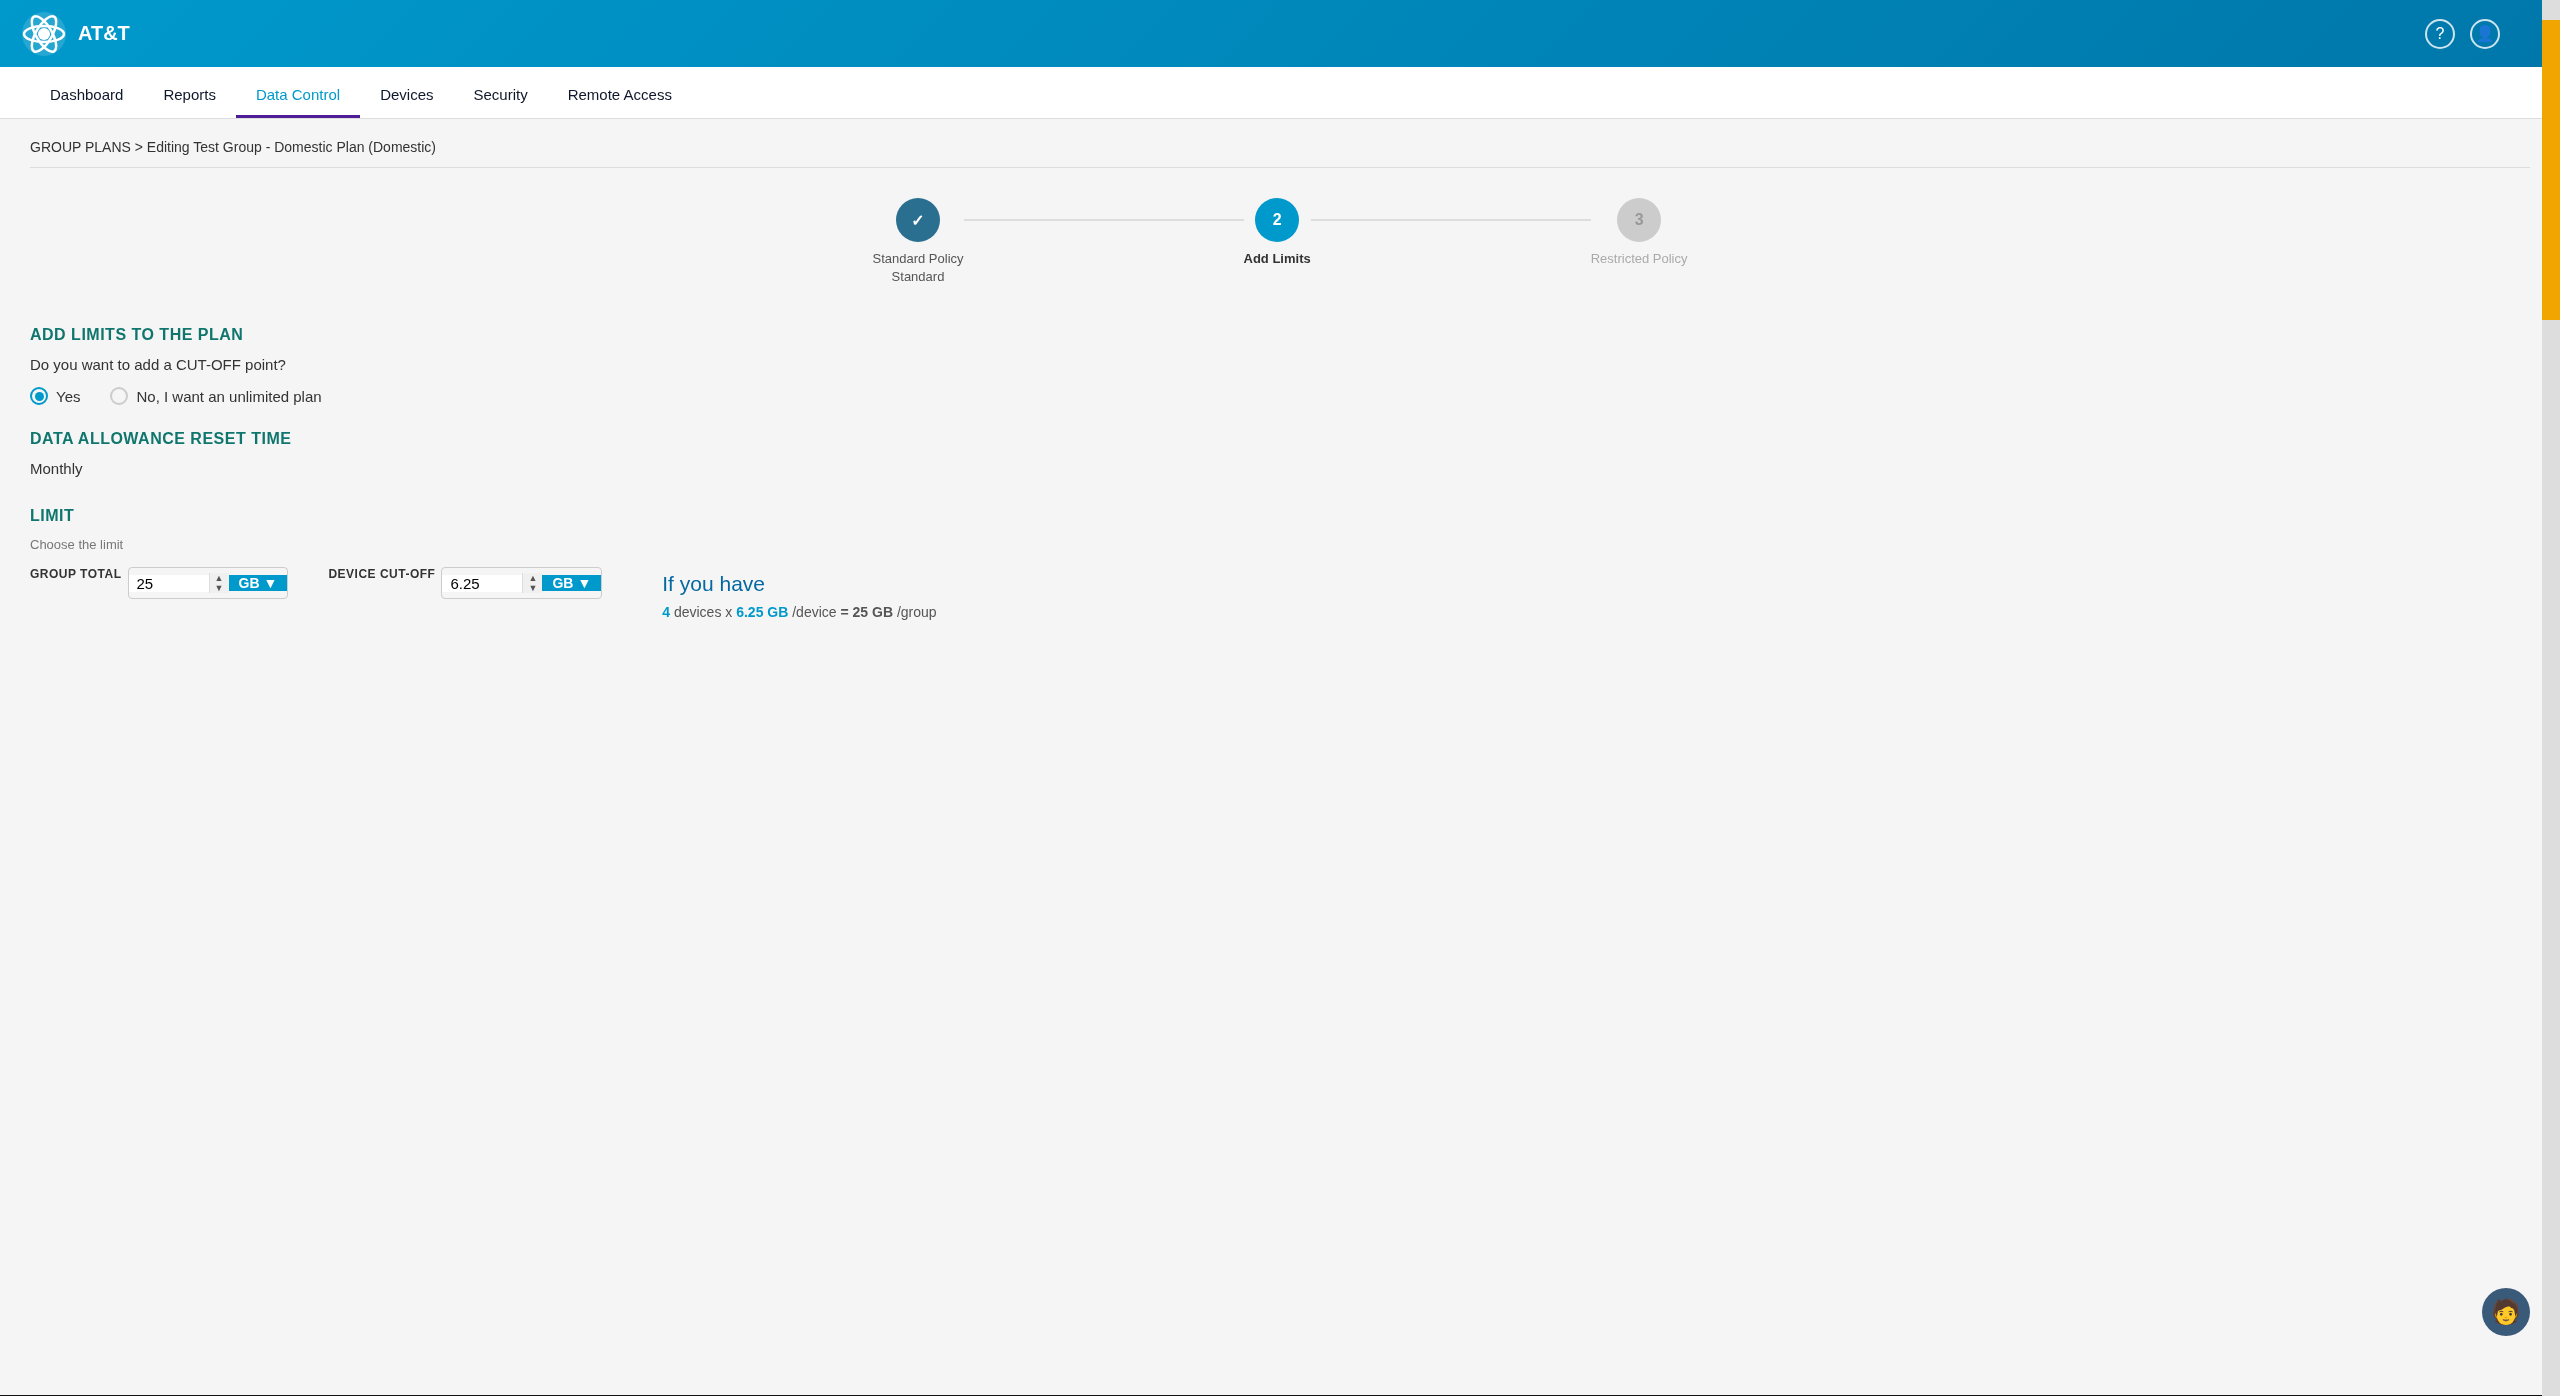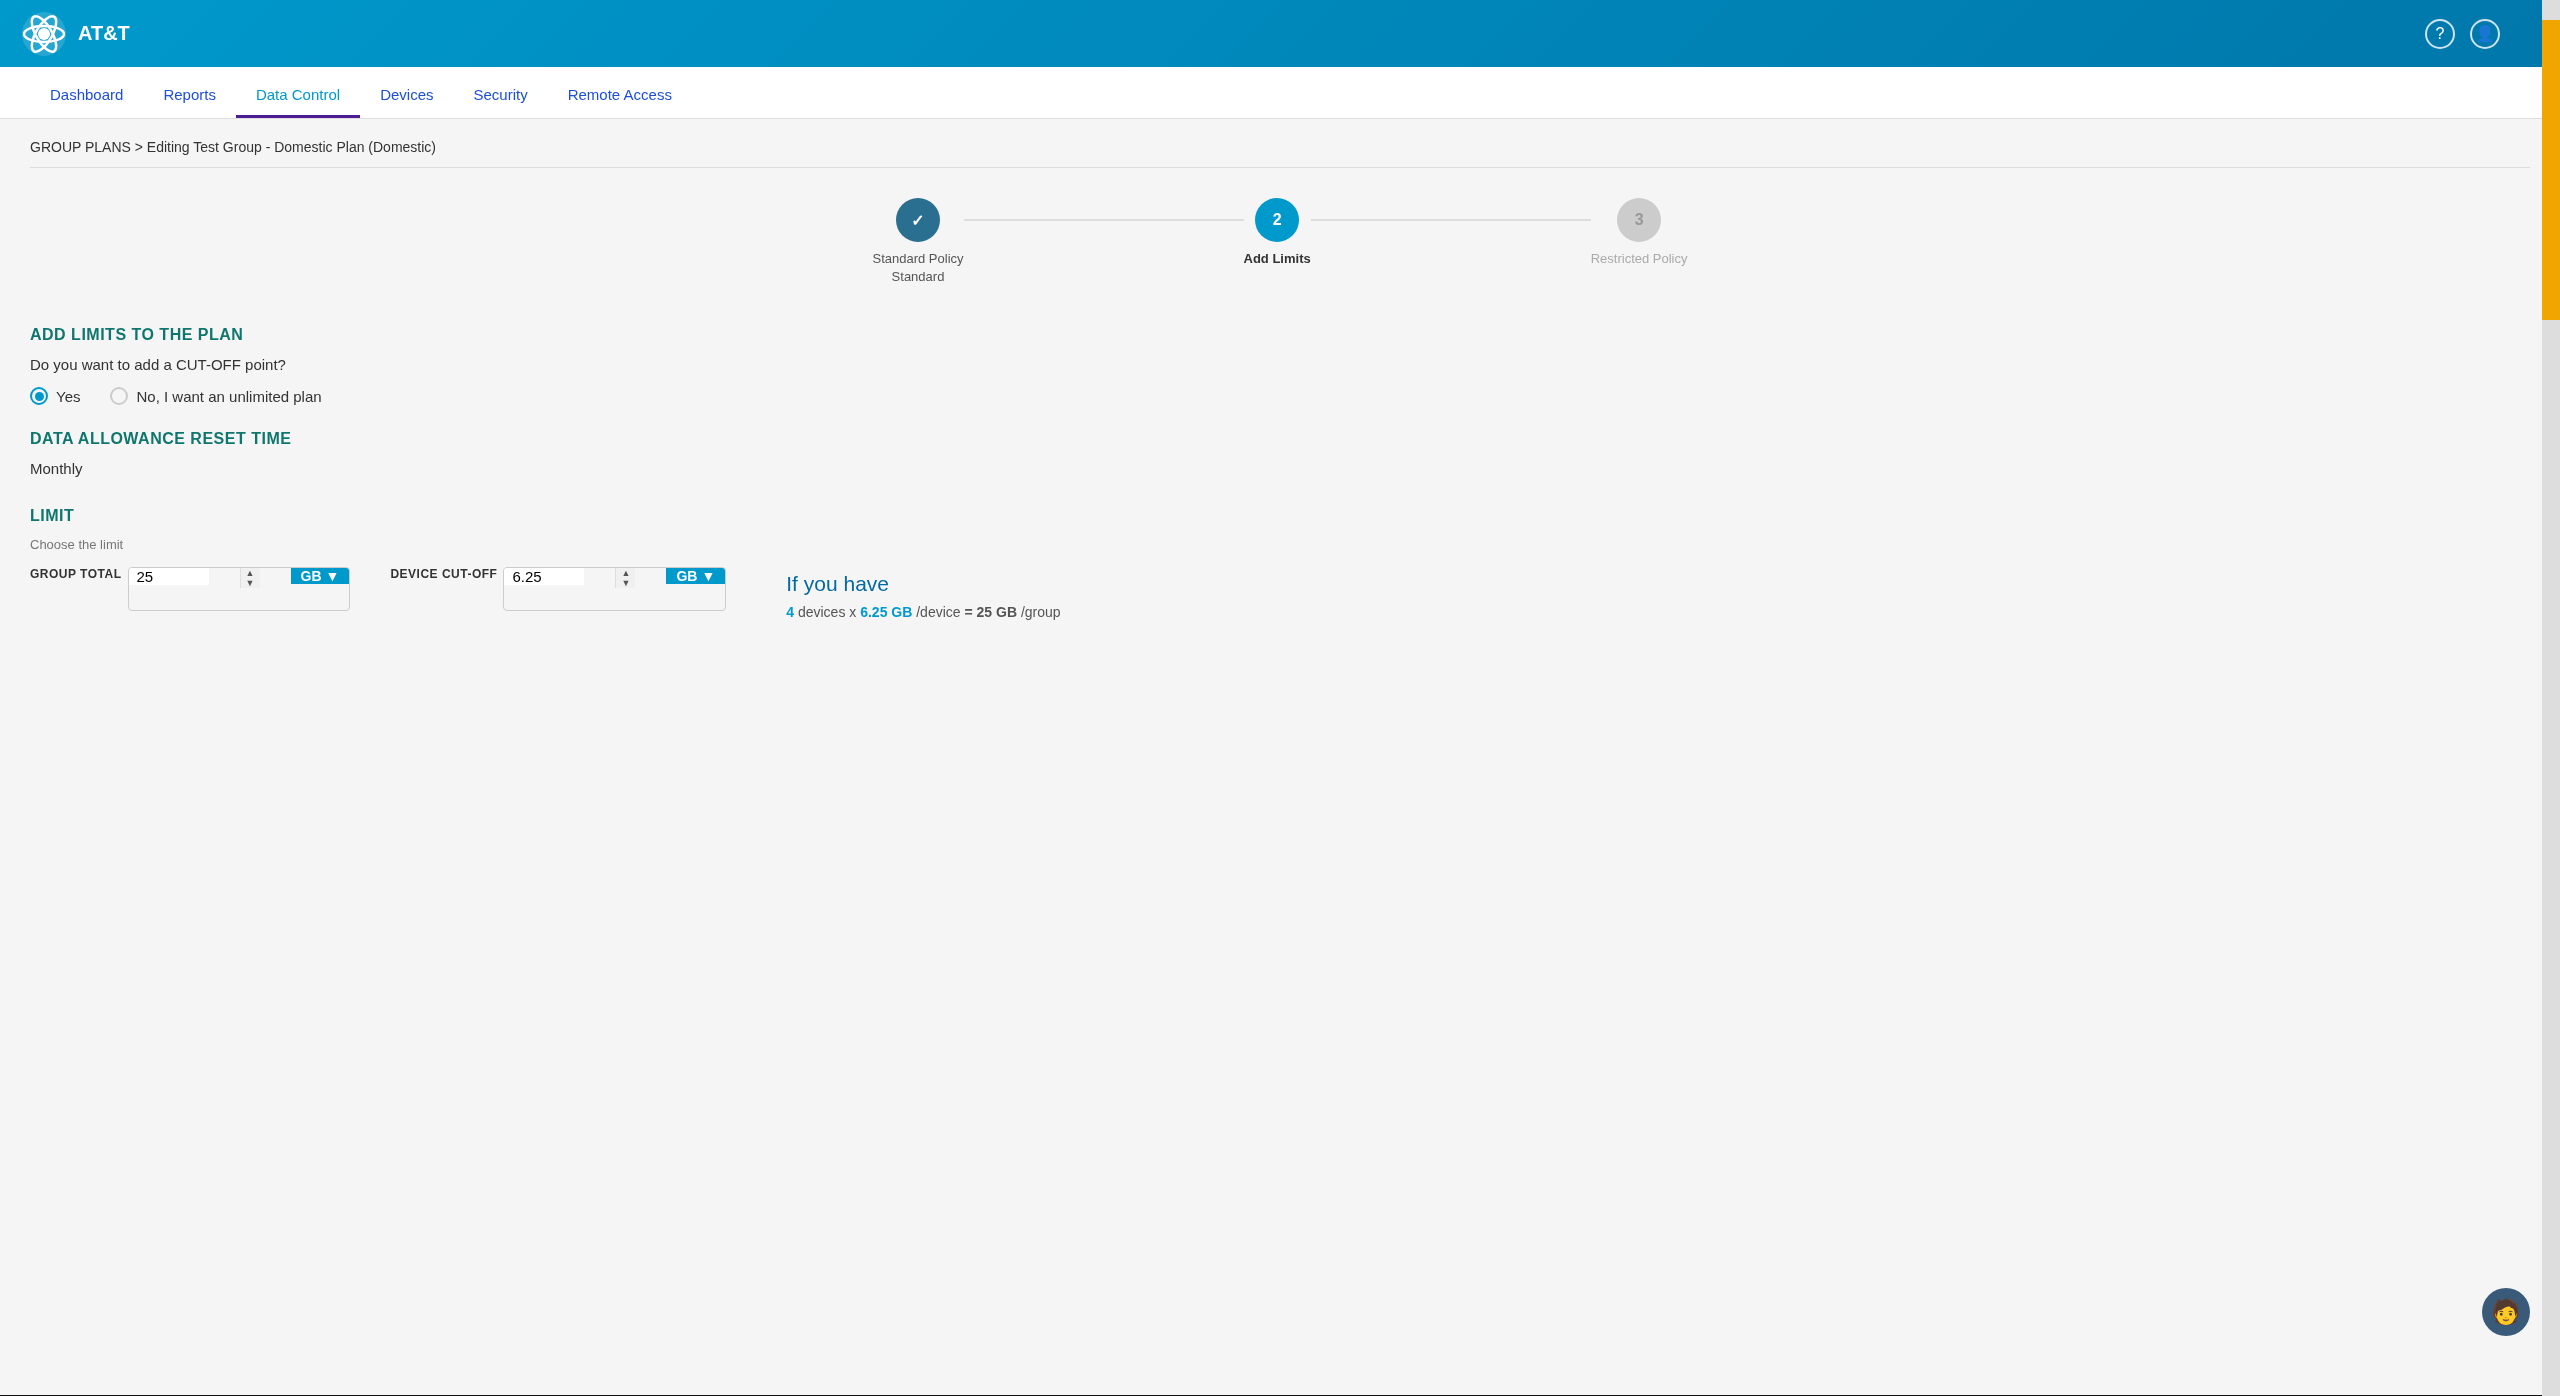--- a/index.html
+++ b/index.html
@@ -65,21 +65,21 @@
       background: white;
       display: flex;
       align-items: flex-end;
       padding: 0 30px;
       border-bottom: 1px solid #ddd;
       height: 52px;
     }
     .nav-item {
       padding: 12px 20px;
       font-size: 15px;
-      color: #1d4ed8;
+      color: #0f172a;
       cursor: pointer;
       border-bottom: 3px solid transparent;
       white-space: nowrap;
     }
     .nav-item.active {
       color: #0099cc;
       border-bottom: 3px solid #4c1d95;
       font-weight: 500;
     }
 
@@ -216,26 +216,25 @@
       gap: 6px;
     }
     .input-label {
       font-size: 12px;
       color: #333;
       font-weight: bold;
       letter-spacing: 0.5px;
     }
     .input-with-unit {
       display: flex;
-      align-items: flex-start;
+      align-items: center;
       border: 1px solid #ccc;
       border-radius: 4px;
       overflow: hidden;
-      height: 44px;
-      gap: 31px;
+      height: 32px;
     }
     .number-input {
       width: 80px;
       border: none;
       padding: 0 8px;
       font-size: 15px;
       outline: none;
       display: flex;
       align-items: center;
     }

